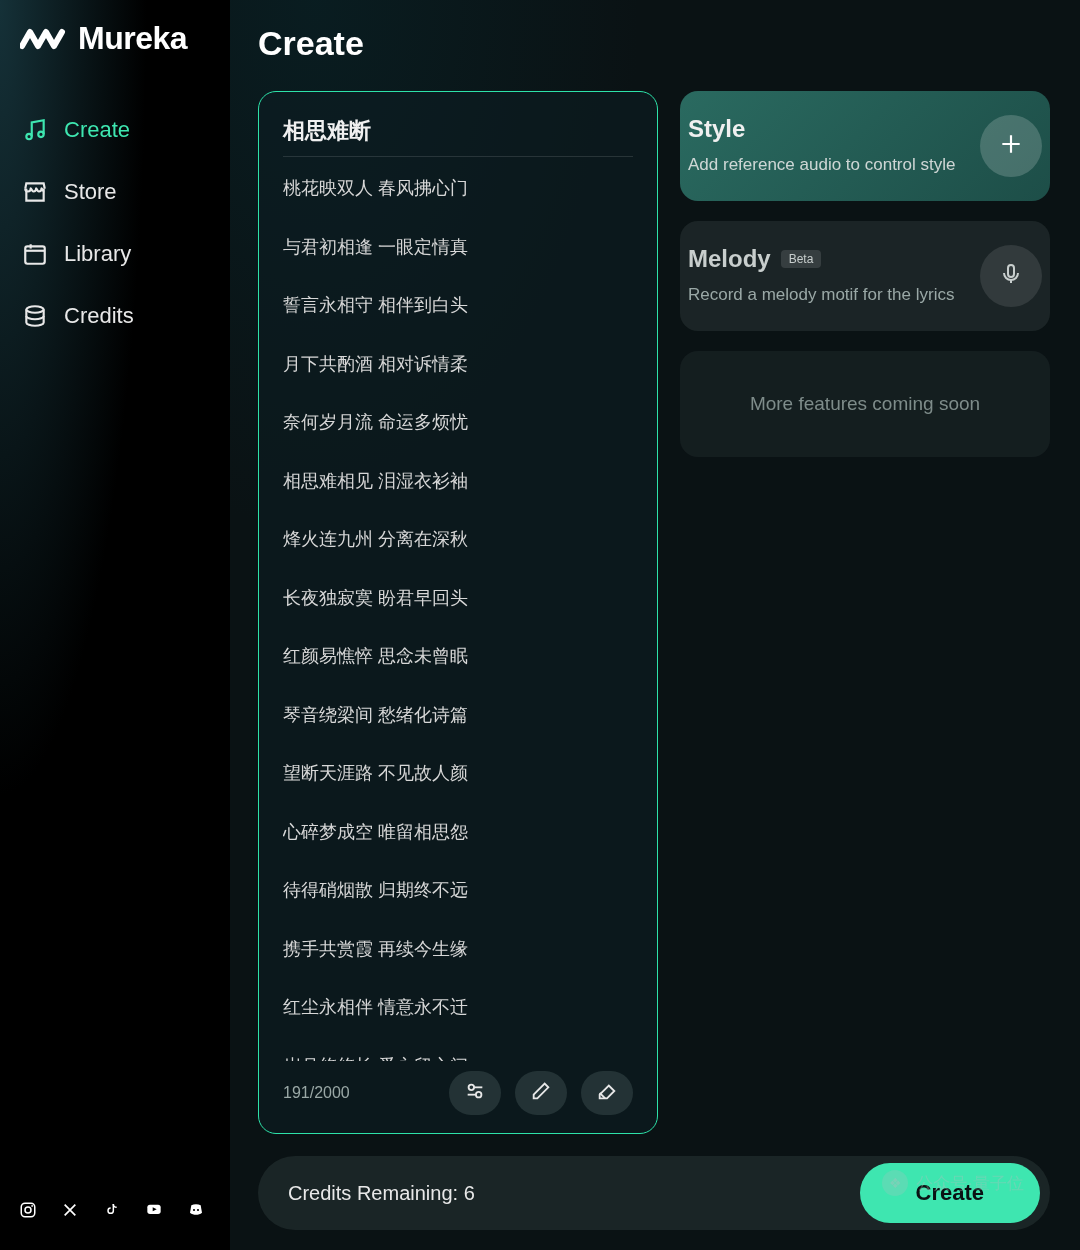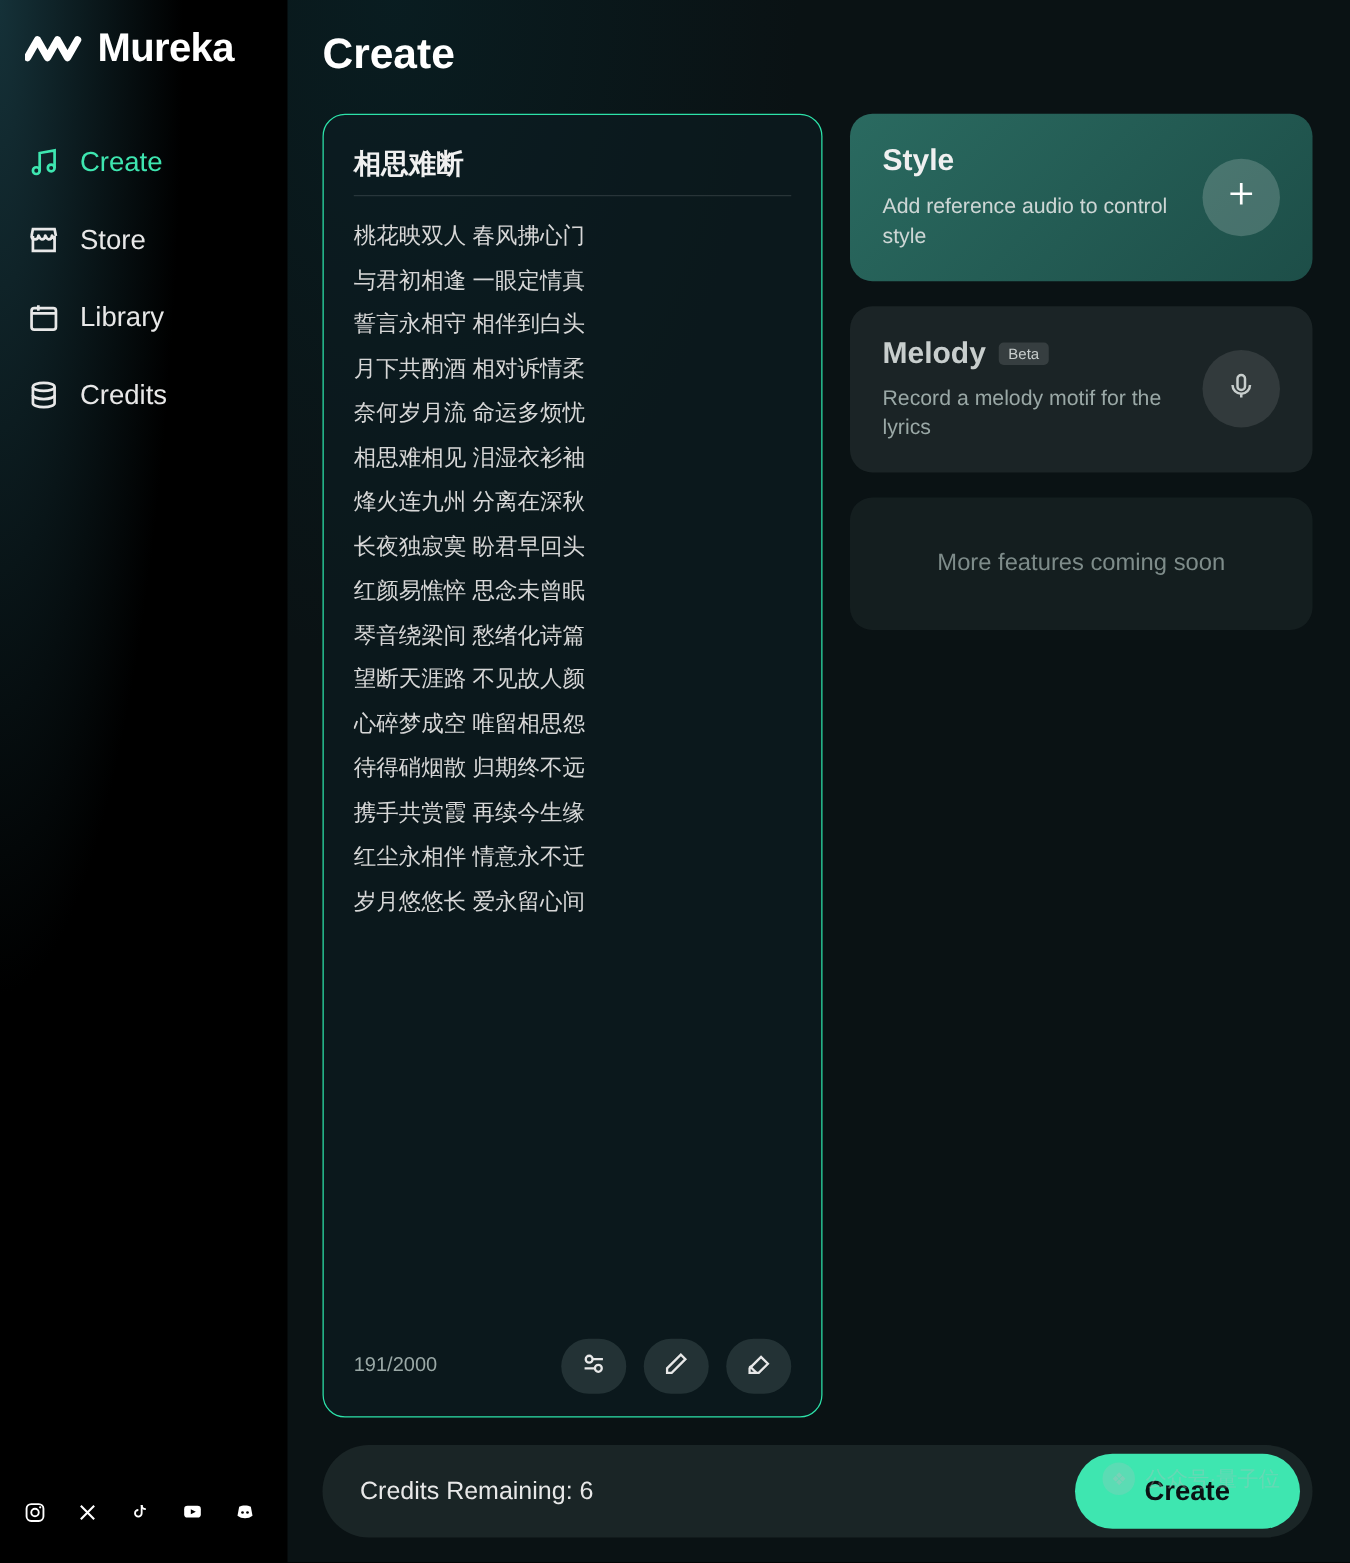--- a/index.html
+++ b/index.html
@@ -68,21 +68,21 @@
     position:relative;
   }
   .editor-title {
     font-size: 22px; font-weight:600; color:#f0f0f0;
     padding-bottom: 10px;
     border-bottom: 1px solid rgba(255,255,255,0.12);
     margin-bottom: 16px;
   }
   .lyrics {
     flex:1; overflow:hidden;
-    display:flex; flex-direction:column; gap: 4px;
+    display:flex; flex-direction:column; gap: 27px;
     font-size: 18px; line-height: 1.75;
     color: #d7d7d7;
   }
   .lyrics .line { white-space: nowrap; }
   .editor-footer {
     display:flex; align-items:center; justify-content:space-between;
     padding-top: 10px;
   }
   .char-count { color:#9aa8a6; font-size:16px; }
   .editor-actions { display:flex; gap:14px; }
@@ -91,21 +91,21 @@
     background: rgba(80,100,100,0.35);
     display:flex; align-items:center; justify-content:center;
     cursor:pointer;
   }
   .pill-btn svg { stroke:#e8e8e8; fill:none; }
 
   
   .cards { flex:1; display:flex; flex-direction:column; gap:20px; }
   .card {
     border-radius:18px;
-    padding: 24px 26px;
+    padding: 24px 8px;
     display:flex; align-items:center; justify-content:space-between;
     gap: 16px;
   }
   .card-style { background: linear-gradient(135deg, #2a6a60 0%, #1d4e48 100%); }
   .card-melody { background: rgba(60,72,72,0.35); }
   .card-coming { background: rgba(60,72,72,0.22); justify-content:center; padding: 42px 26px; }
   .card-text h3 { font-size:24px; font-weight:600; color:#f0f0f0; margin-bottom:10px; display:flex; align-items:center; gap:10px;}
   .card-text p { font-size:17px; color:rgba(235,235,235,0.85); line-height:1.4; }
   .card-melody .card-text h3 { color:#c8cecd; }
   .card-melody .card-text p { color:#9aa8a6; }

